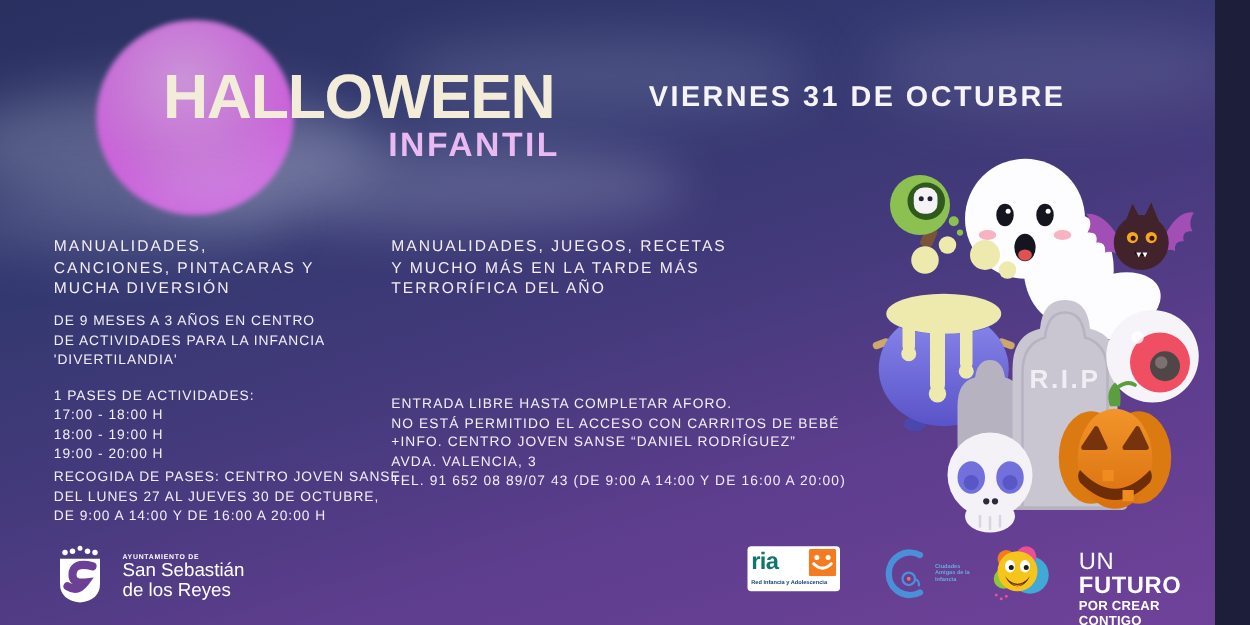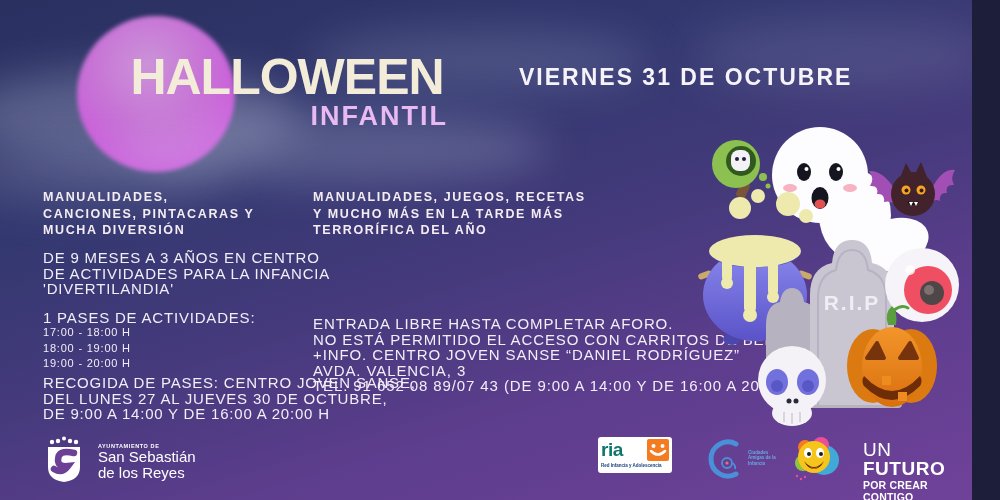--- a/index.html
+++ b/index.html
@@ -18,23 +18,23 @@
   .cloud.c4{left:690px;top:20px;width:310px;height:70px;background:rgba(206,214,236,.13);filter:blur(24px);}
   .cloud.c5{left:-50px;top:148px;width:280px;height:60px;background:rgba(202,208,232,.16);filter:blur(20px);}
 
   .title{position:absolute;left:122px;top:52px;width:330px;text-align:center;
     font-size:50px;font-weight:800;letter-spacing:-1px;color:#f2ecd9;line-height:1;}
   .subtitle{position:absolute;left:122px;top:103px;width:326px;text-align:right;
     font-size:27px;font-weight:800;letter-spacing:2px;color:#e9b9f2;line-height:1;}
   .date{position:absolute;left:519px;top:66px;font-size:23px;font-weight:700;
     letter-spacing:2px;color:#f6f4fa;line-height:1;}
 
-  .h-block{position:absolute;font-weight:700;font-size:12.5px;line-height:16.5px;
+  .h-block{position:absolute;font-weight:400;font-size:12.5px;line-height:16.5px;
     letter-spacing:1.6px;color:#f5edf3;white-space:pre-line;}
-  .b-block{position:absolute;font-size:15px;line-height:15.5px;letter-spacing:.8px;
+  .b-block{position:absolute;font-size:11px;line-height:15.5px;letter-spacing:.8px;
     color:#f2eef8;white-space:pre-line;}
   .pass-list{position:absolute;left:43px;top:325px;margin:0;padding:0;list-style:none;
     font-size:11px;line-height:15.5px;letter-spacing:.8px;color:#f2eef8;}
 
   
   .city-logo{position:absolute;left:44px;top:436px;display:flex;gap:8px;align-items:flex-start;color:#fff;}
   .city-text .dept{font-size:5.5px;letter-spacing:.6px;font-weight:700;margin-top:7px;}
   .city-text .name{font-size:15px;line-height:16px;font-weight:400;}
   .ria-box{position:absolute;left:598px;top:437px;width:74px;height:36px;background:#fff;
     border-radius:3px;padding:2px 3px 1px;box-sizing:border-box;}

